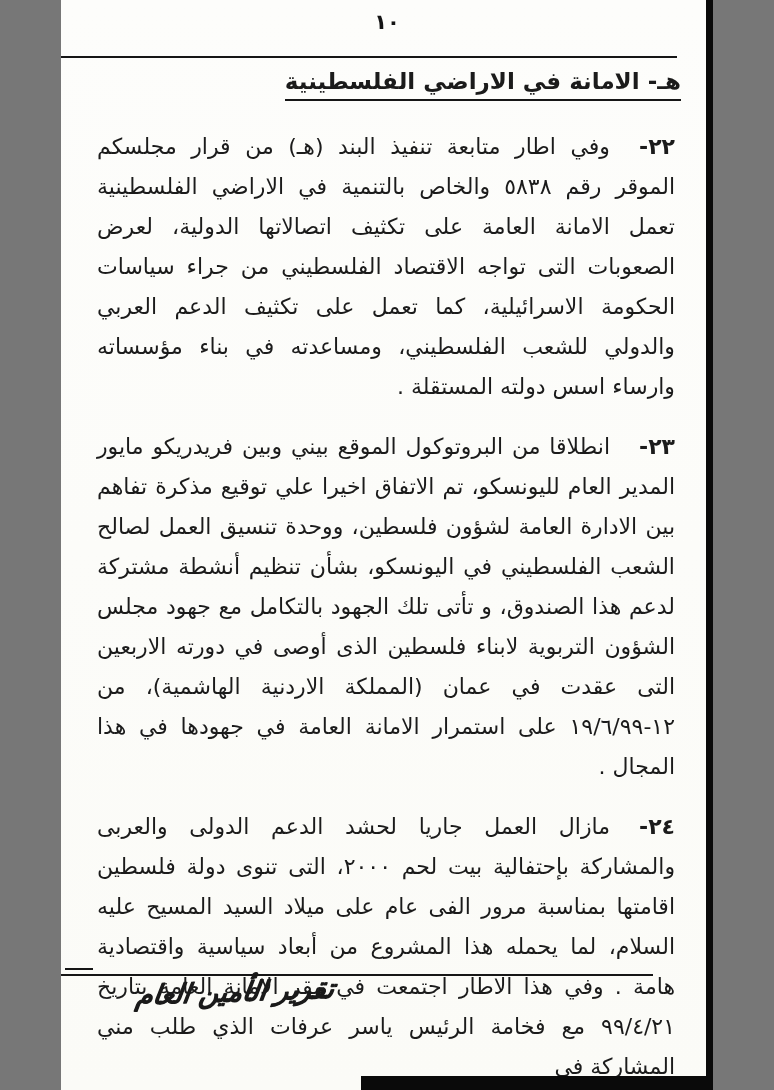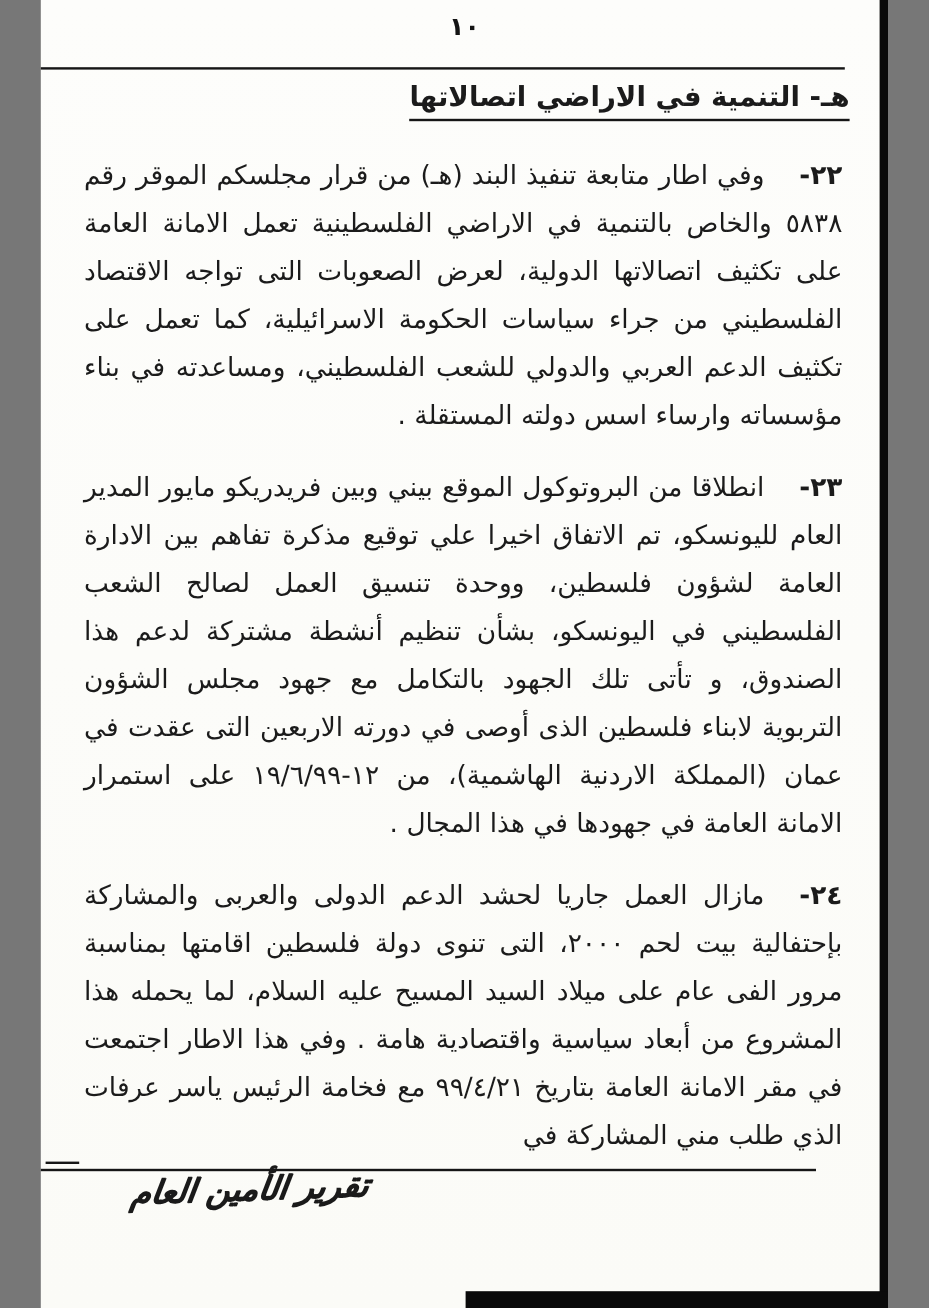--- a/index.html
+++ b/index.html
@@ -1,18 +1,18 @@
 <!DOCTYPE html>
 <html lang="ar"><head>
 <meta charset="utf-8">
 <style>
   html, body { margin: 0; padding: 0; background: #777; }
   .page {
     position: relative;
-    width: 706px;
+    width: 652px;
     height: 1090px;
     margin: 0 auto;
     background: linear-gradient(180deg, #fdfdfb 0%, #fbfbf7 100%);
     overflow: hidden;
     font-family: "DejaVu Sans", sans-serif;
     color: #1b1b1b;
     direction: rtl;
   }
   .page-number {
     text-align: center;
@@ -80,21 +80,21 @@
 <body>
 
 <div class="page">
 
   <div class="page-number">١٠</div>
 
   <div class="rule top-rule-main"></div>
   <div class="rule top-rule-left"></div>
 
   <div class="heading-wrap">
-    <span class="heading-underline">هـ- التنمية في الاراضي اتصالاتها</span>
+    <span class="heading-underline">هـ- الامانة في الاراضي الفلسطينية</span>
   </div>
 
   <div class="content">
 
     <p class="para">
       <span class="para-number">٢٢-</span><span class="para-text">وفي اطار متابعة تنفيذ البند (هـ) من قرار مجلسكم الموقر رقم ٥٨٣٨ والخاص بالتنمية في الاراضي الفلسطينية تعمل الامانة العامة على تكثيف اتصالاتها الدولية، لعرض الصعوبات التى تواجه الاقتصاد الفلسطيني من جراء سياسات الحكومة الاسرائيلية، كما تعمل على تكثيف الدعم العربي والدولي للشعب الفلسطيني، ومساعدته في بناء مؤسساته وارساء اسس دولته المستقلة .</span>
     </p>
 
     <p class="para">
       <span class="para-number">٢٣-</span><span class="para-text">انطلاقا من البروتوكول الموقع بيني وبين فريدريكو مايور المدير العام لليونسكو، تم الاتفاق اخيرا علي توقيع مذكرة تفاهم بين الادارة العامة لشؤون فلسطين،  ووحدة تنسيق العمل لصالح الشعب الفلسطيني في اليونسكو، بشأن تنظيم أنشطة مشتركة لدعم هذا الصندوق، و تأتى تلك الجهود بالتكامل مع جهود مجلس الشؤون التربوية لابناء فلسطين الذى أوصى في دورته الاربعين التى عقدت في عمان (المملكة الاردنية الهاشمية)، من ١٢-١٩/٦/٩٩ على استمرار الامانة العامة في جهودها في هذا المجال .</span>

